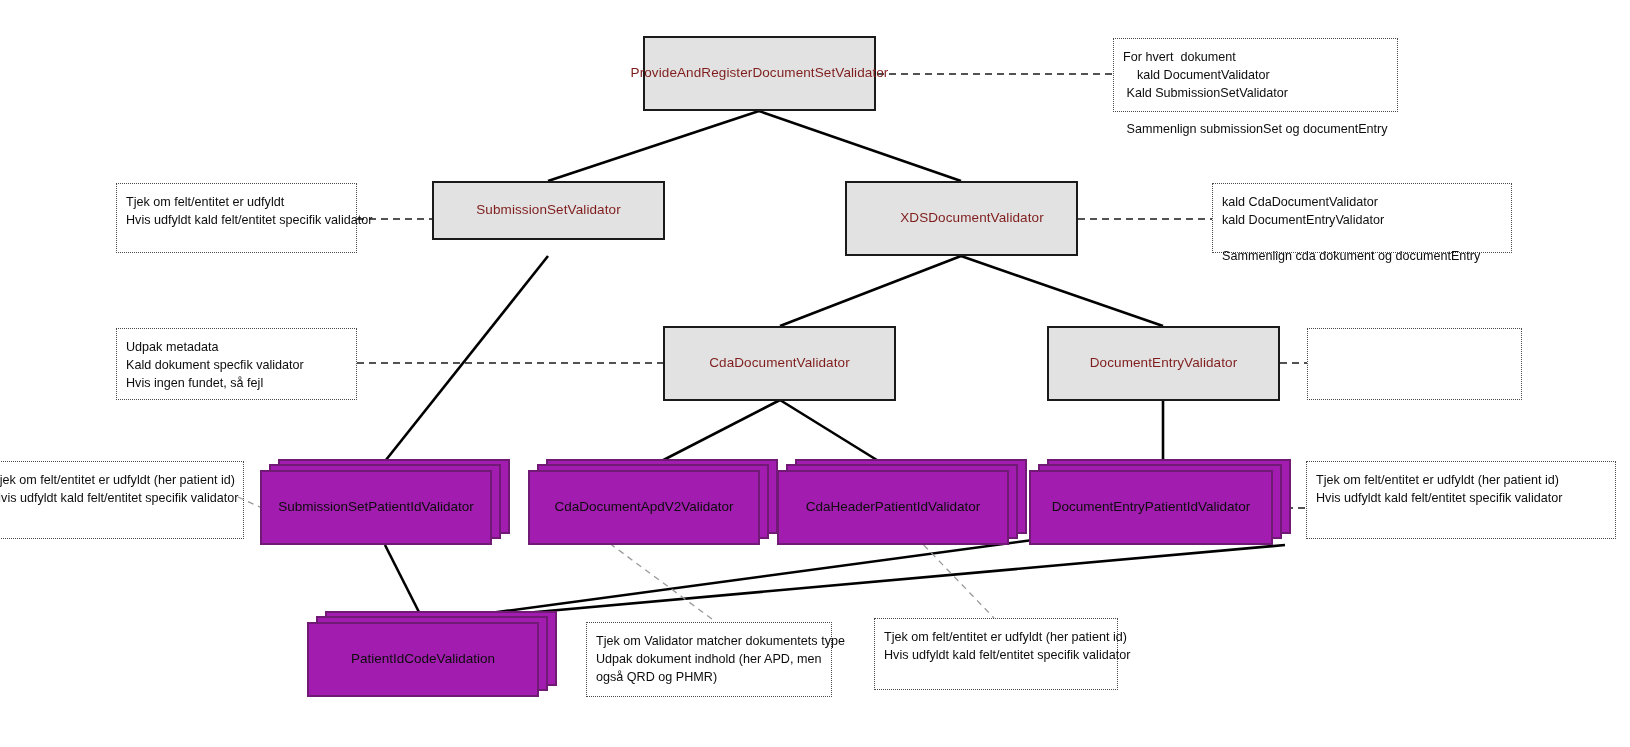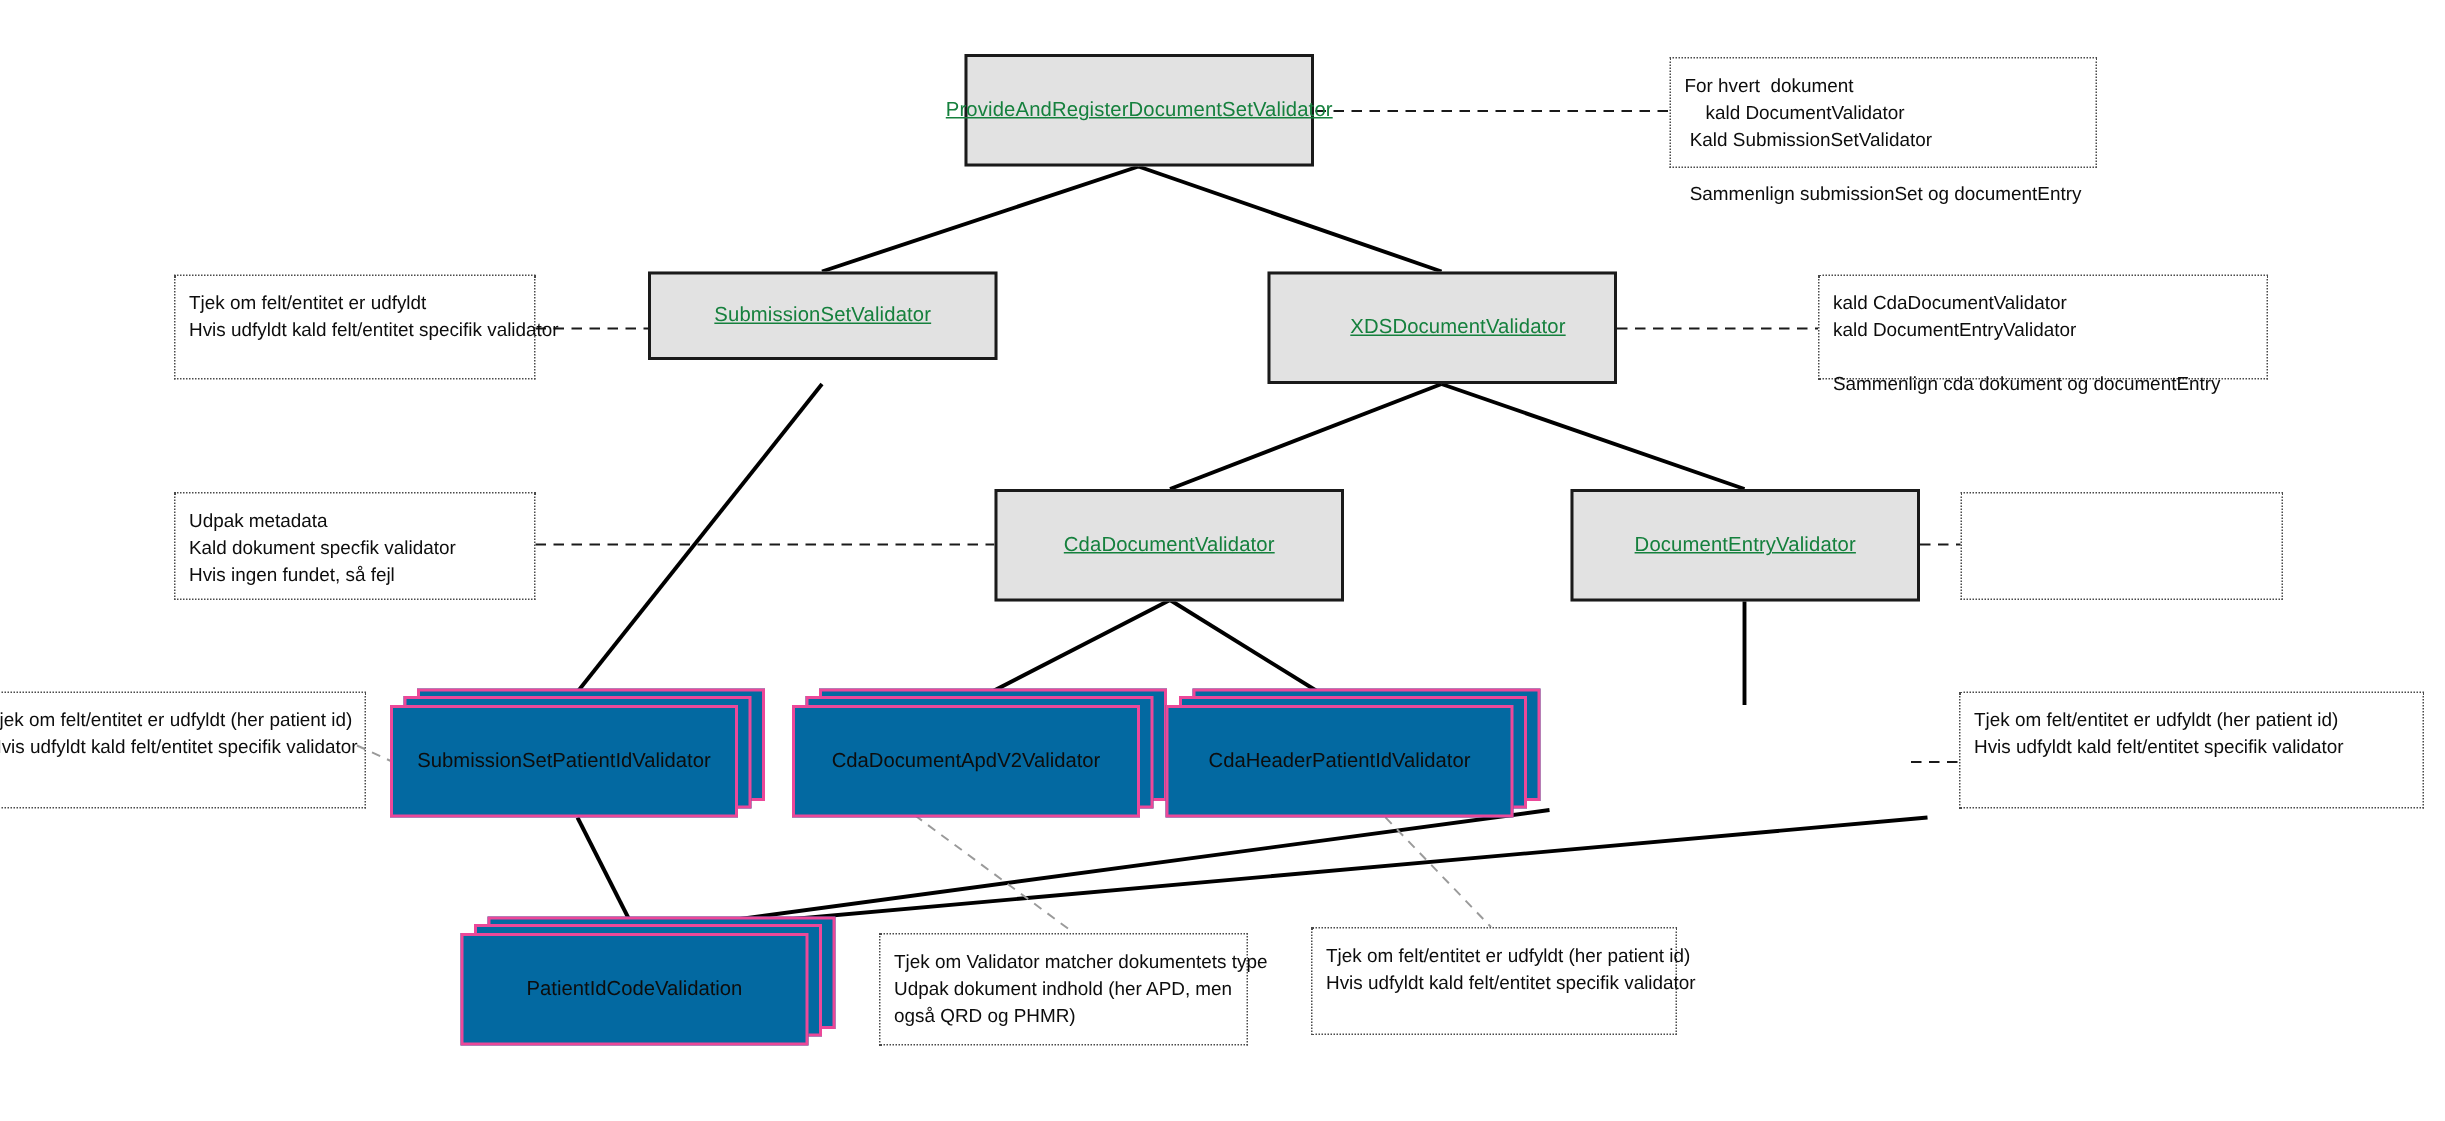--- a/index.html
+++ b/index.html
@@ -32,37 +32,36 @@
     box-sizing: border-box;
     background: #e2e2e2;
     border: 2px solid #1a1a1a;
     display: flex;
     align-items: center;
     justify-content: center;
     z-index: 5;
   }
   .node .node-label {
     font-size: 13.5px;
-    color: #15803d;
+    color: #7f1d1d;
     line-height: 1.2;
     text-align: center;
     letter-spacing: 0.1px;
     white-space: nowrap;
-    text-decoration: underline;
   }
   
   .stack {
     position: absolute;
     z-index: 5;
   }
   .stack .sheet {
     position: absolute;
     box-sizing: border-box;
-    background: #0369a1;
-    border: 2px solid #ec4899;
+    background: #a21caf;
+    border: 2px solid #701a75;
   }
   .stack .sheet.back2 { left: 18px; top: 0px; }
   .stack .sheet.back1 { left: 9px;  top: 5px; }
   .stack .sheet.front {
     left: 0px;
     top: 11px;
     display: flex;
     align-items: center;
     justify-content: center;
     z-index: 3;
@@ -173,20 +172,27 @@
   </div>
 
   <div class="stack" style="left:777px; top:459px; width:250px; height:100px;">
     <div class="sheet back2" style="width:232px; height:75px;"></div>
     <div class="sheet back1" style="width:232px; height:75px;"></div>
     <div class="sheet front" style="width:232px; height:75px;">
       <span class="node-label">CdaHeaderPatientIdValidator</span>
     </div>
   </div>
 
+  <div class="stack" style="left:1029px; top:459px; width:262px; height:86px;">
+    <div class="sheet back2" style="width:244px; height:75px;"></div>
+    <div class="sheet back1" style="width:244px; height:75px;"></div>
+    <div class="sheet front" style="width:244px; height:75px;">
+      <span class="node-label">DocumentEntryPatientIdValidator</span>
+    </div>
+  </div>
 
   <div class="stack" style="left:307px; top:611px; width:284px; height:100px;">
     <div class="sheet back2" style="width:232px; height:75px;"></div>
     <div class="sheet back1" style="width:232px; height:75px;"></div>
     <div class="sheet front" style="width:232px; height:75px;">
       <span class="node-label">PatientIdCodeValidation</span>
     </div>
   </div>
 
   <div class="note overflow" style="left:1113px; top:38px; width:285px; height:74px;">

